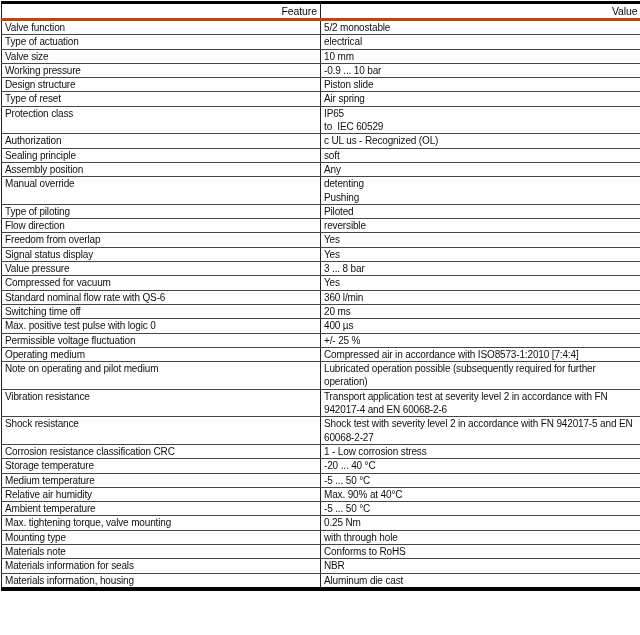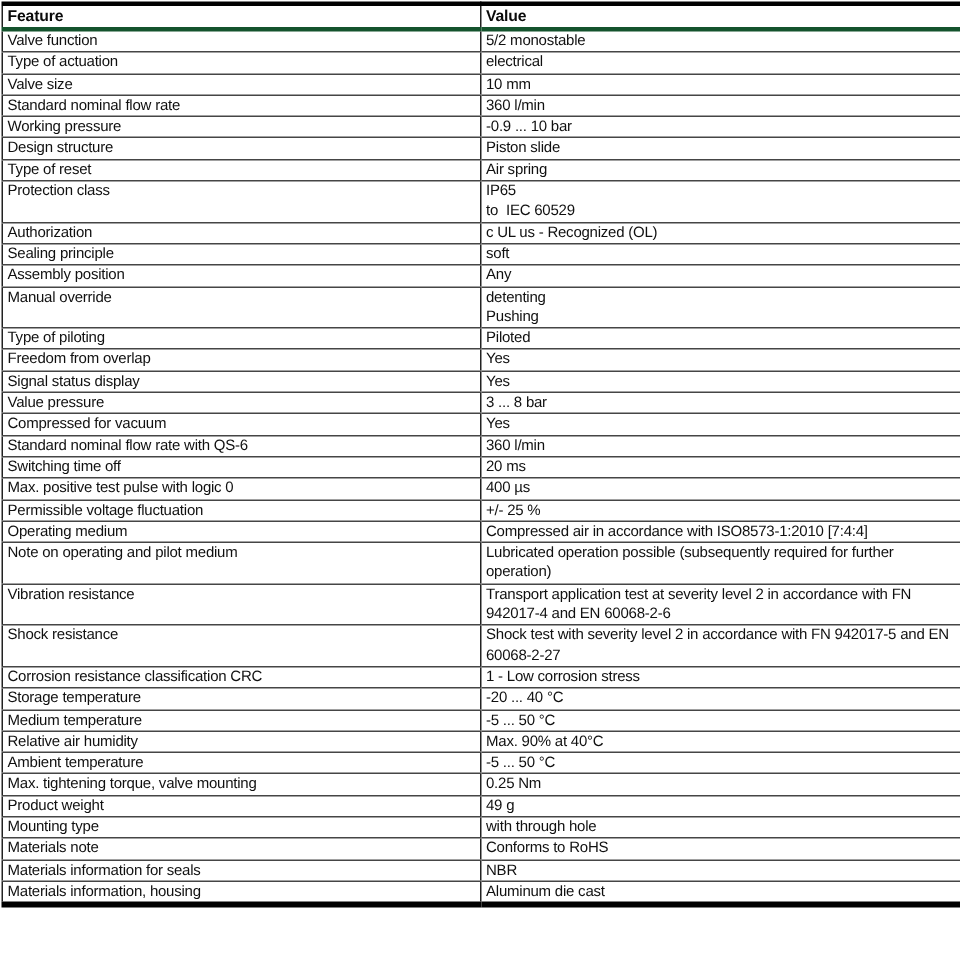--- a/index.html
+++ b/index.html
@@ -21,26 +21,26 @@
     border-collapse: collapse;
     table-layout: fixed;
     width: 639px;
     border-top: 3px solid #000000;
     border-left: 1px solid #222222;
   }
   col.feature-col { width: 319px; }
   col.value-col   { width: 320px; }
 
   thead th {
-    text-align: left;
+    text-align: right;
     font-size: 10.5px;
-    font-weight: bold;
+    font-weight: normal;
     line-height: 12px;
     padding: 1px 3px;
-    border-bottom: 3px solid #14532d;
+    border-bottom: 3px solid #c2410c;
     color: #0a0a0a;
     letter-spacing: -0.1px;
   }
   thead th.value {
     border-left: 1.5px solid #222222;
   }
 
   tbody td {
     font-size: 10px;
     line-height: 13.3px;
@@ -80,24 +80,20 @@
         </tr>
         <tr>
           <td class="feature">Type of actuation</td>
           <td class="value">electrical</td>
         </tr>
         <tr>
           <td class="feature">Valve size</td>
           <td class="value">10 mm</td>
         </tr>
         <tr>
-          <td class="feature">Standard nominal flow rate</td>
-          <td class="value">360 l/min</td>
-        </tr>
-        <tr>
           <td class="feature">Working pressure</td>
           <td class="value">-0.9 ... 10 bar</td>
         </tr>
         <tr>
           <td class="feature">Design structure</td>
           <td class="value">Piston slide</td>
         </tr>
         <tr>
           <td class="feature">Type of reset</td>
           <td class="value">Air spring</td>
@@ -122,20 +118,24 @@
         <tr>
           <td class="feature">Manual override</td>
           <td class="value">detenting
 Pushing</td>
         </tr>
         <tr>
           <td class="feature">Type of piloting</td>
           <td class="value">Piloted</td>
         </tr>
         <tr>
+          <td class="feature">Flow direction</td>
+          <td class="value">reversible</td>
+        </tr>
+        <tr>
           <td class="feature">Freedom from overlap</td>
           <td class="value">Yes</td>
         </tr>
         <tr>
           <td class="feature">Signal status display</td>
           <td class="value">Yes</td>
         </tr>
         <tr>
           <td class="feature">Value pressure</td>
           <td class="value">3 ... 8 bar</td>
@@ -197,24 +197,20 @@
         </tr>
         <tr>
           <td class="feature">Ambient temperature</td>
           <td class="value">-5 ... 50 °C</td>
         </tr>
         <tr>
           <td class="feature">Max. tightening torque, valve mounting</td>
           <td class="value">0.25 Nm</td>
         </tr>
         <tr>
-          <td class="feature">Product weight</td>
-          <td class="value">49 g</td>
-        </tr>
-        <tr>
           <td class="feature">Mounting type</td>
           <td class="value">with through hole</td>
         </tr>
         <tr>
           <td class="feature">Materials note</td>
           <td class="value">Conforms to RoHS</td>
         </tr>
         <tr>
           <td class="feature">Materials information for seals</td>
           <td class="value">NBR</td>

